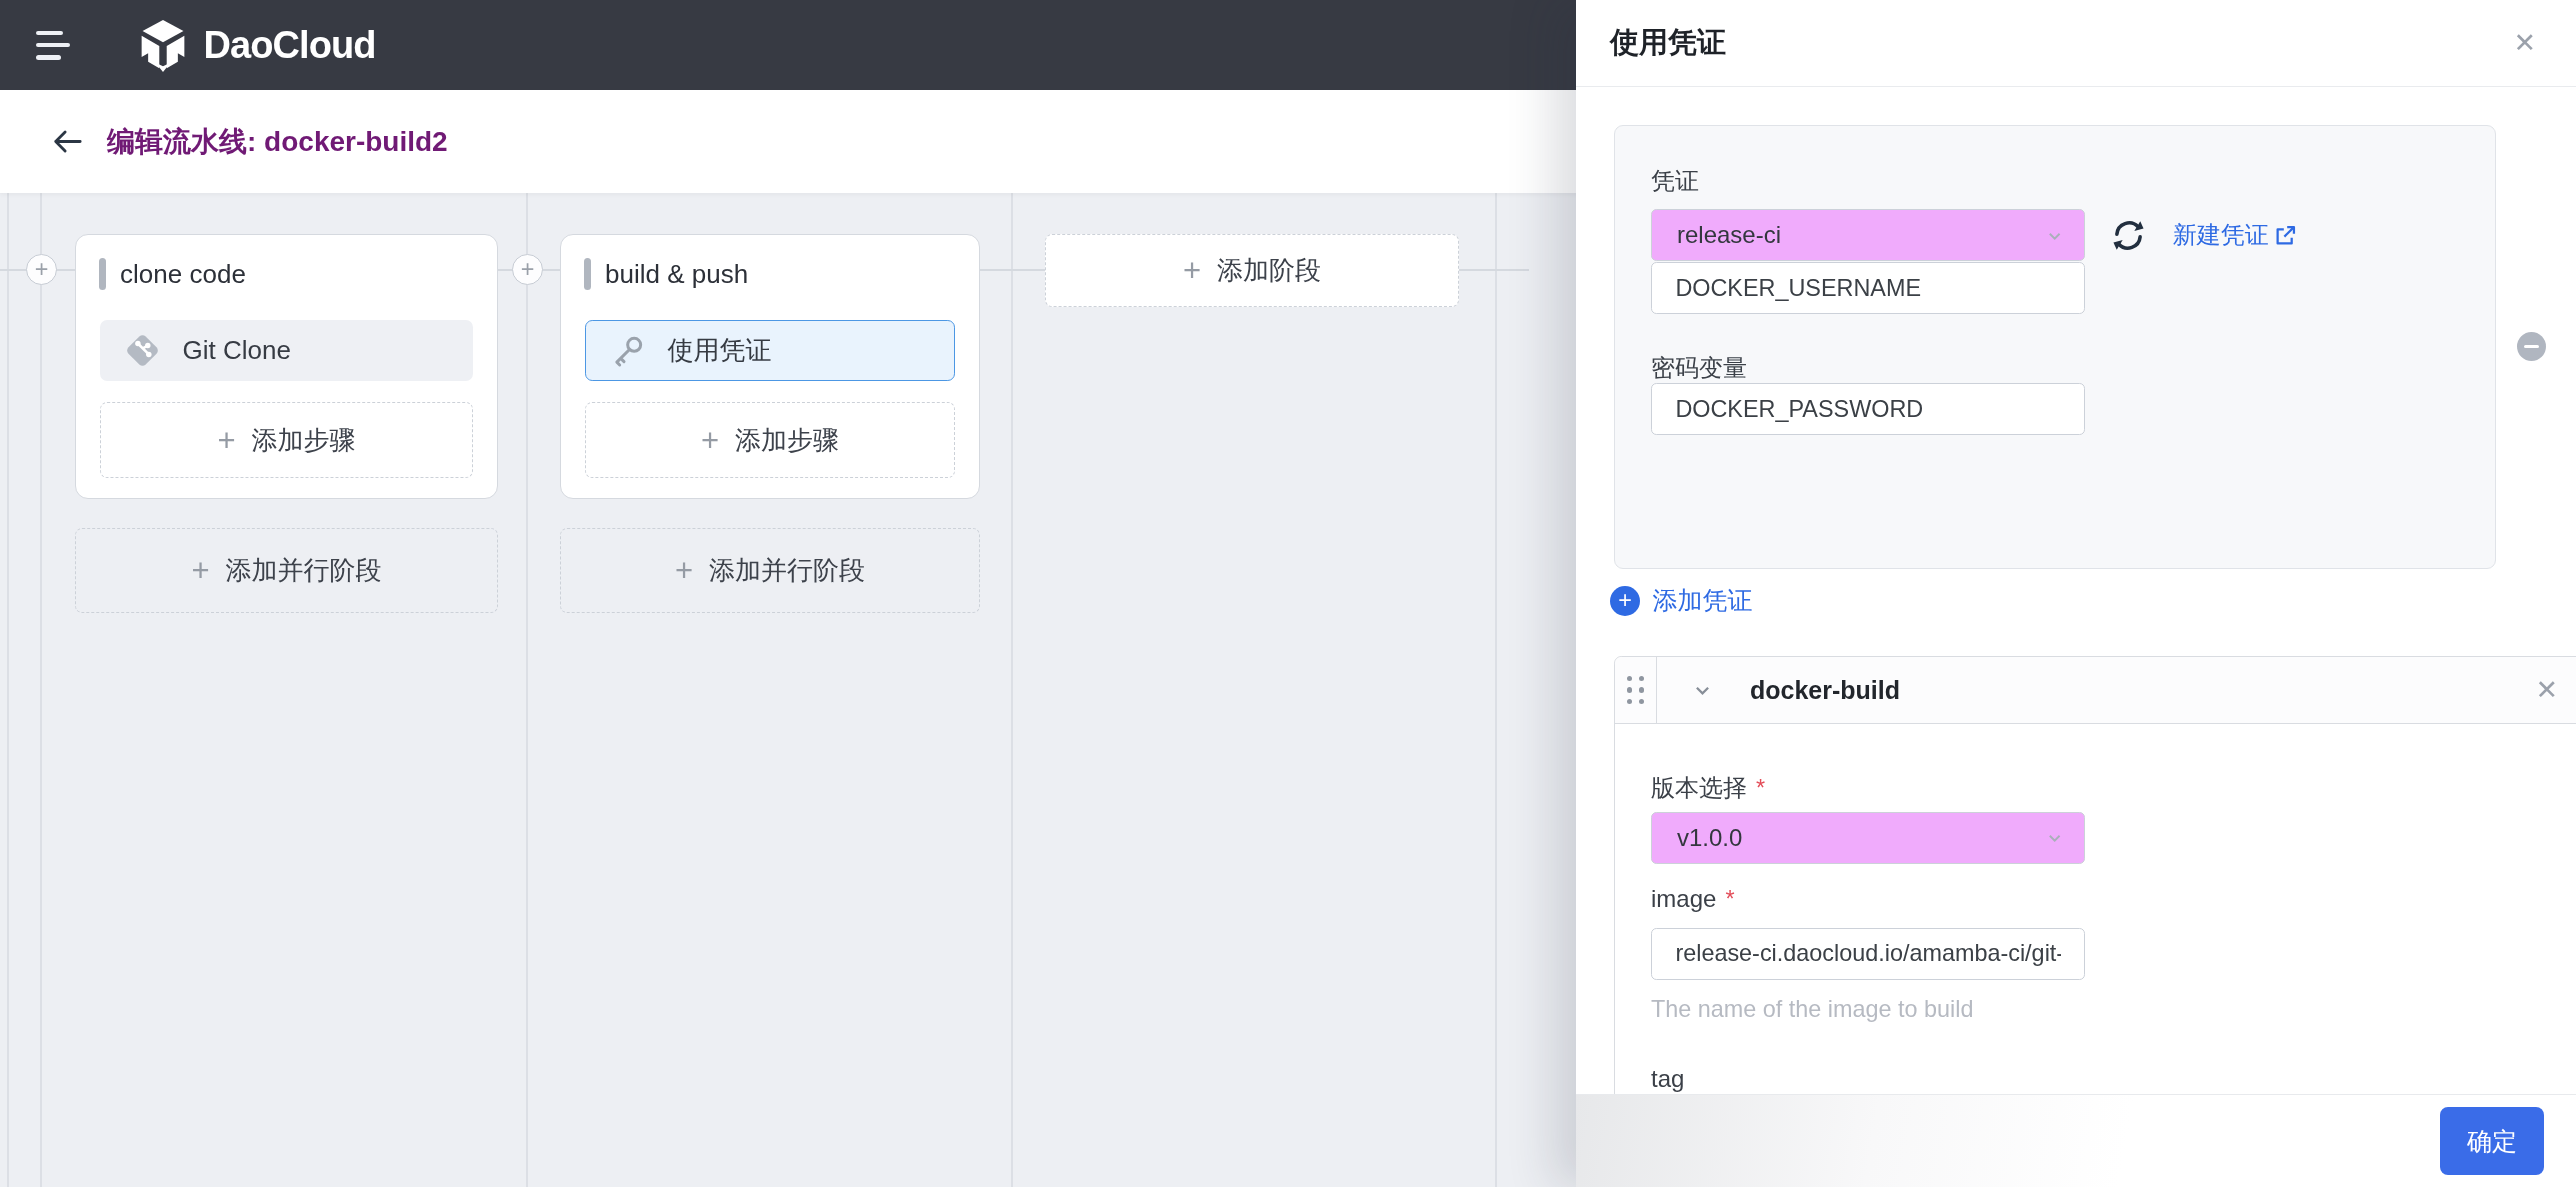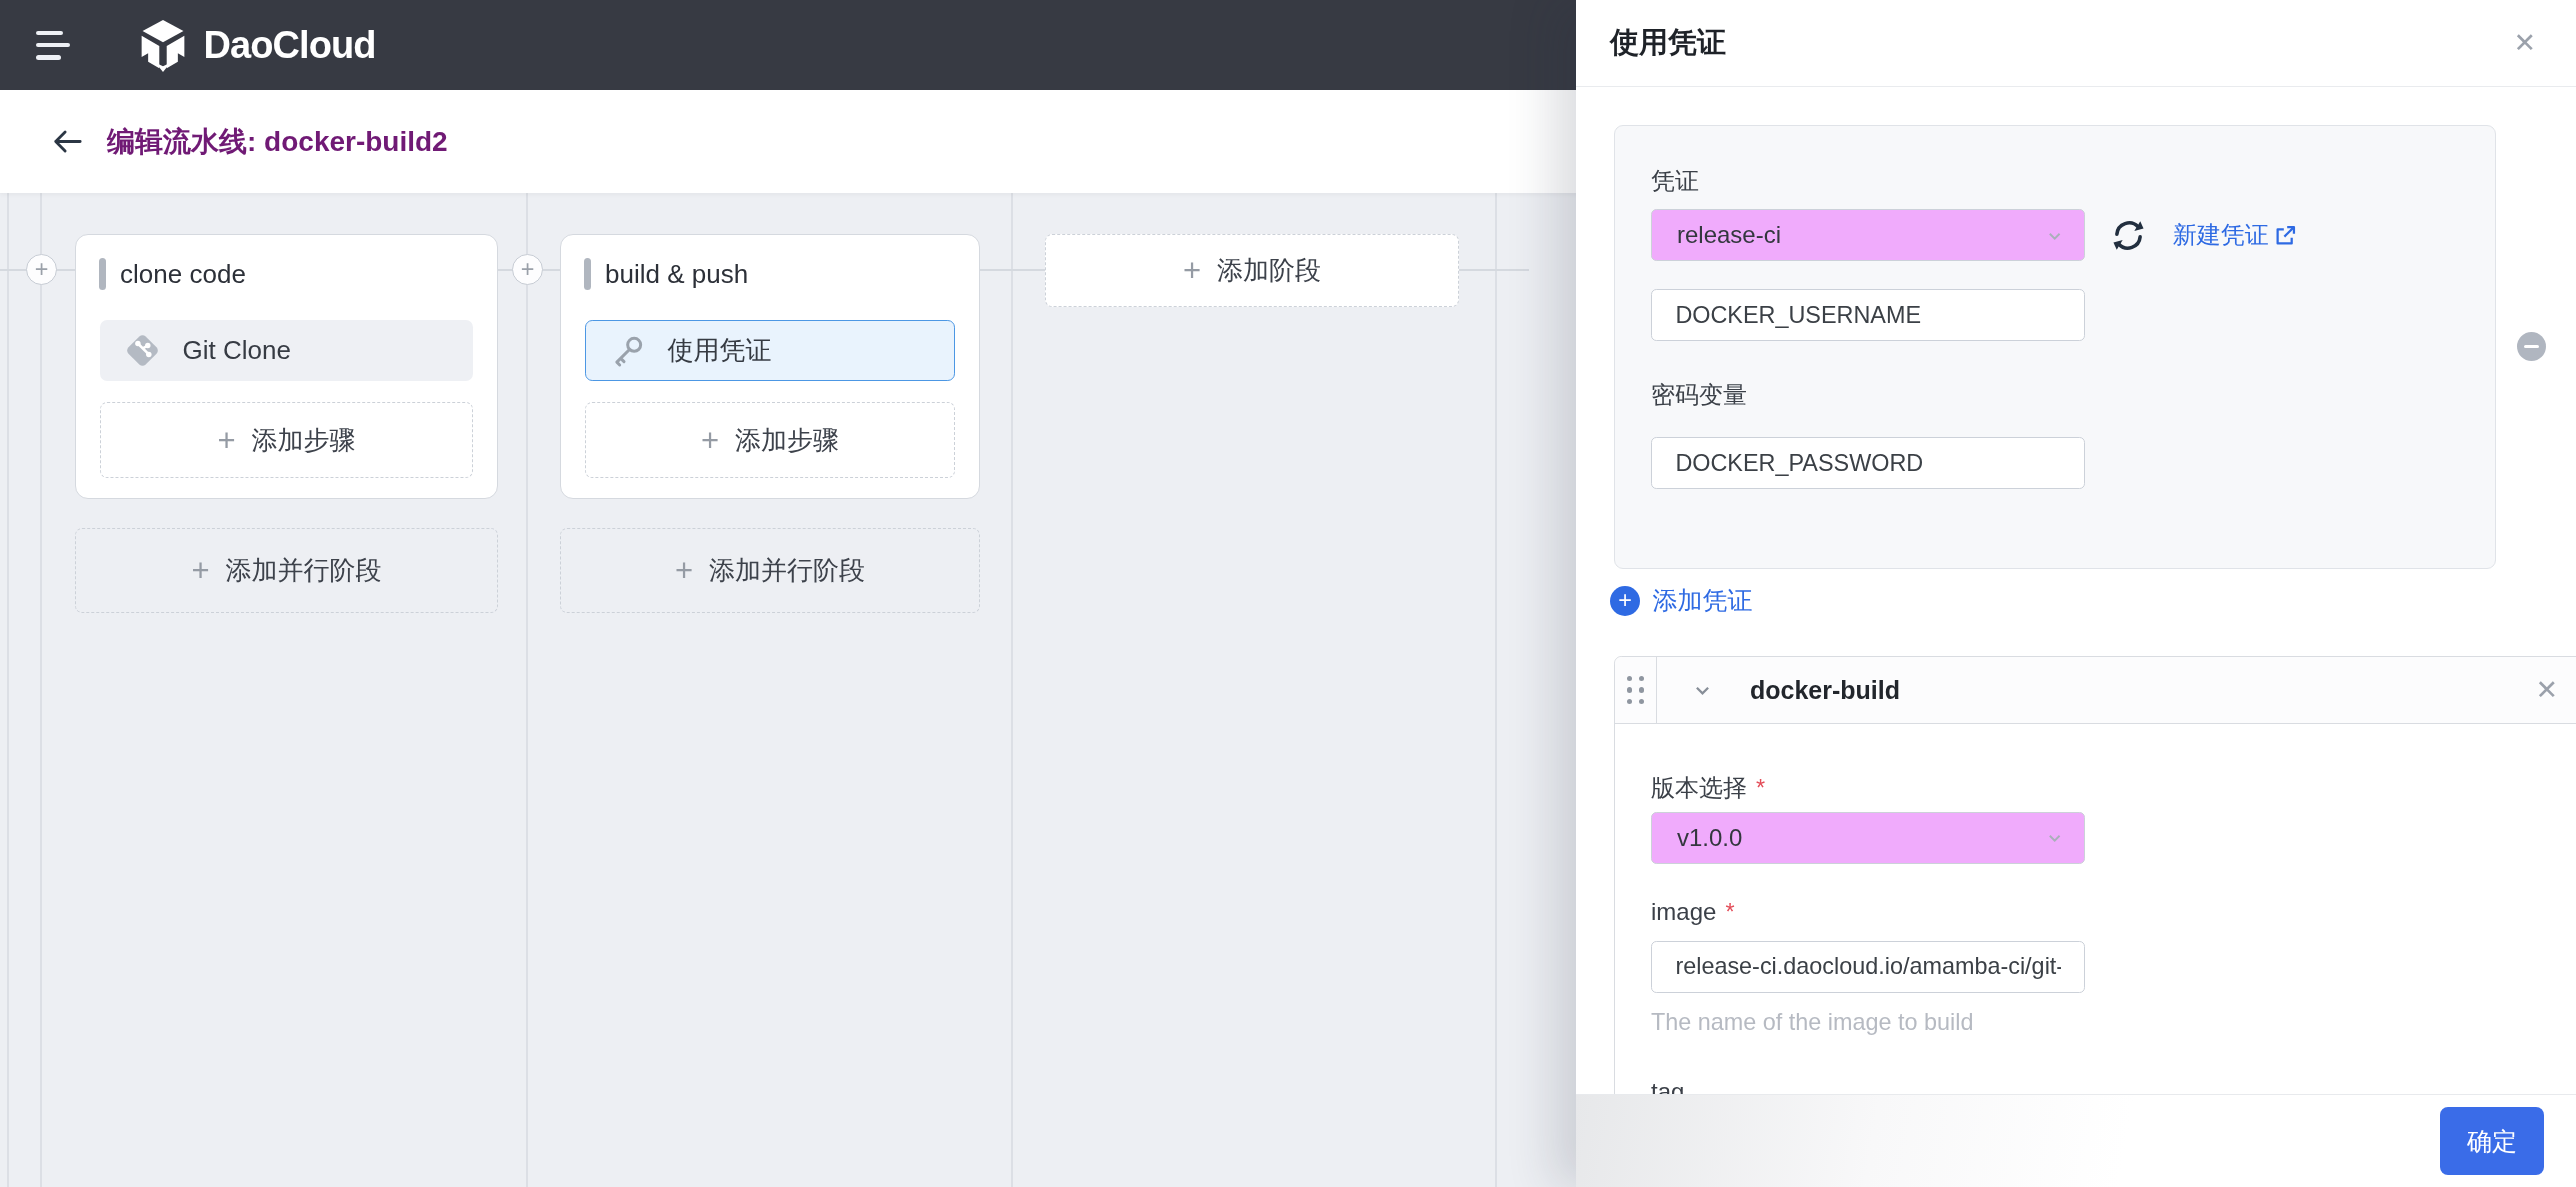--- a/index.html
+++ b/index.html
@@ -83,21 +83,21 @@
     border-radius:5.4px; display:flex; align-items:center; justify-content:space-between;
     padding:0 18px 0 25px; cursor:pointer; }
   .select-box .val { font-size:24px; color:#33373e; }
   .text-input { width:434px; height:52px; background:#ffffff; border:1.8px solid #ccd1d9;
     border-radius:5.4px; padding:0 23.4px; font-size:23.4px; color:#3b4046;
     font-family:"Liberation Sans", sans-serif; outline:none; }
   .link { display:flex; align-items:center; gap:3px; color:#2e6ae3; font-size:24px;
     cursor:pointer; }
   .cred-card .lab1 { margin-top:40px; }
   .cred-card .lab2 { margin-top:39px; }
-  .cred-card .inp { margin-top:28px; display:block; }
+  .cred-card .inp { margin-top:1px; display:block; }
 
   .minus-btn { position:absolute; left:941px; top:245px; width:29px; height:29px;
     border-radius:50%; background:#b0b6c0; cursor:pointer; }
   .minus-btn::after { content:""; position:absolute; left:7.2px; top:12.6px; width:14.4px;
     height:3.6px; border-radius:1.8px; background:#ffffff; }
 
   .add-cred { position:absolute; left:34px; top:497px; display:flex; align-items:center;
     gap:12.6px; cursor:pointer; }
   .add-cred .circle { width:30px; height:30px; border-radius:50%; background:#2e6ae3;
     color:#ffffff; font-size:23.4px; display:flex; align-items:center; justify-content:center;
@@ -110,21 +110,21 @@
     align-items:stretch; background:#fcfcfd; border-radius:7.2px 7.2px 0 0; }
   .drag-cell { width:42px; border-right:1.8px solid #d9dce1; display:flex;
     align-items:center; justify-content:center; cursor:grab; }
   .dots { display:grid; grid-template-columns:5.4px 5.4px; grid-gap:6.3px 7.2px; }
   .dots i { width:5.4px; height:5.4px; border-radius:50%; background:#8f96a0; }
   .section-head-main { flex:1; display:flex; align-items:center; padding:0 27px 0 32px; }
   .chev { display:flex; align-items:center; cursor:pointer; }
   .section-name { margin-left:34px; font-size:25px; font-weight:bold; color:#22262c; }
   .section-close { margin-left:auto; font-size:27px; color:#9ba1ab; cursor:pointer; }
   .section-content { padding:0 36px; }
-  .mt-56 { margin-top:49px; } .mt-40 { margin-top:33px; }
+  .mt-56 { margin-top:49px; } .mt-40 { margin-top:20px; }
   .mt-8 { margin-top:9px; } .mt-15 { margin-top:13.5px; }
   .help-text { margin-top:16px; font-size:23.4px; color:#b6bac2; }
   .tag-label { margin-top:41px; }
 
   .drawer-footer { position:absolute; left:0; bottom:0; width:100%; height:93px;
     border-top:1.8px solid #e8eaed; display:flex; align-items:center; justify-content:flex-end;
     padding-right:32px; background:linear-gradient(100deg,#e7e8ea 0%,#f8f8f9 30%,#ffffff 55%); }
   .confirm-btn { width:104px; height:68px; border:none; border-radius:8px; background:#3a6ce8;
     color:#ffffff; font-size:25px; font-family:"Liberation Sans", sans-serif; cursor:pointer; }
 

